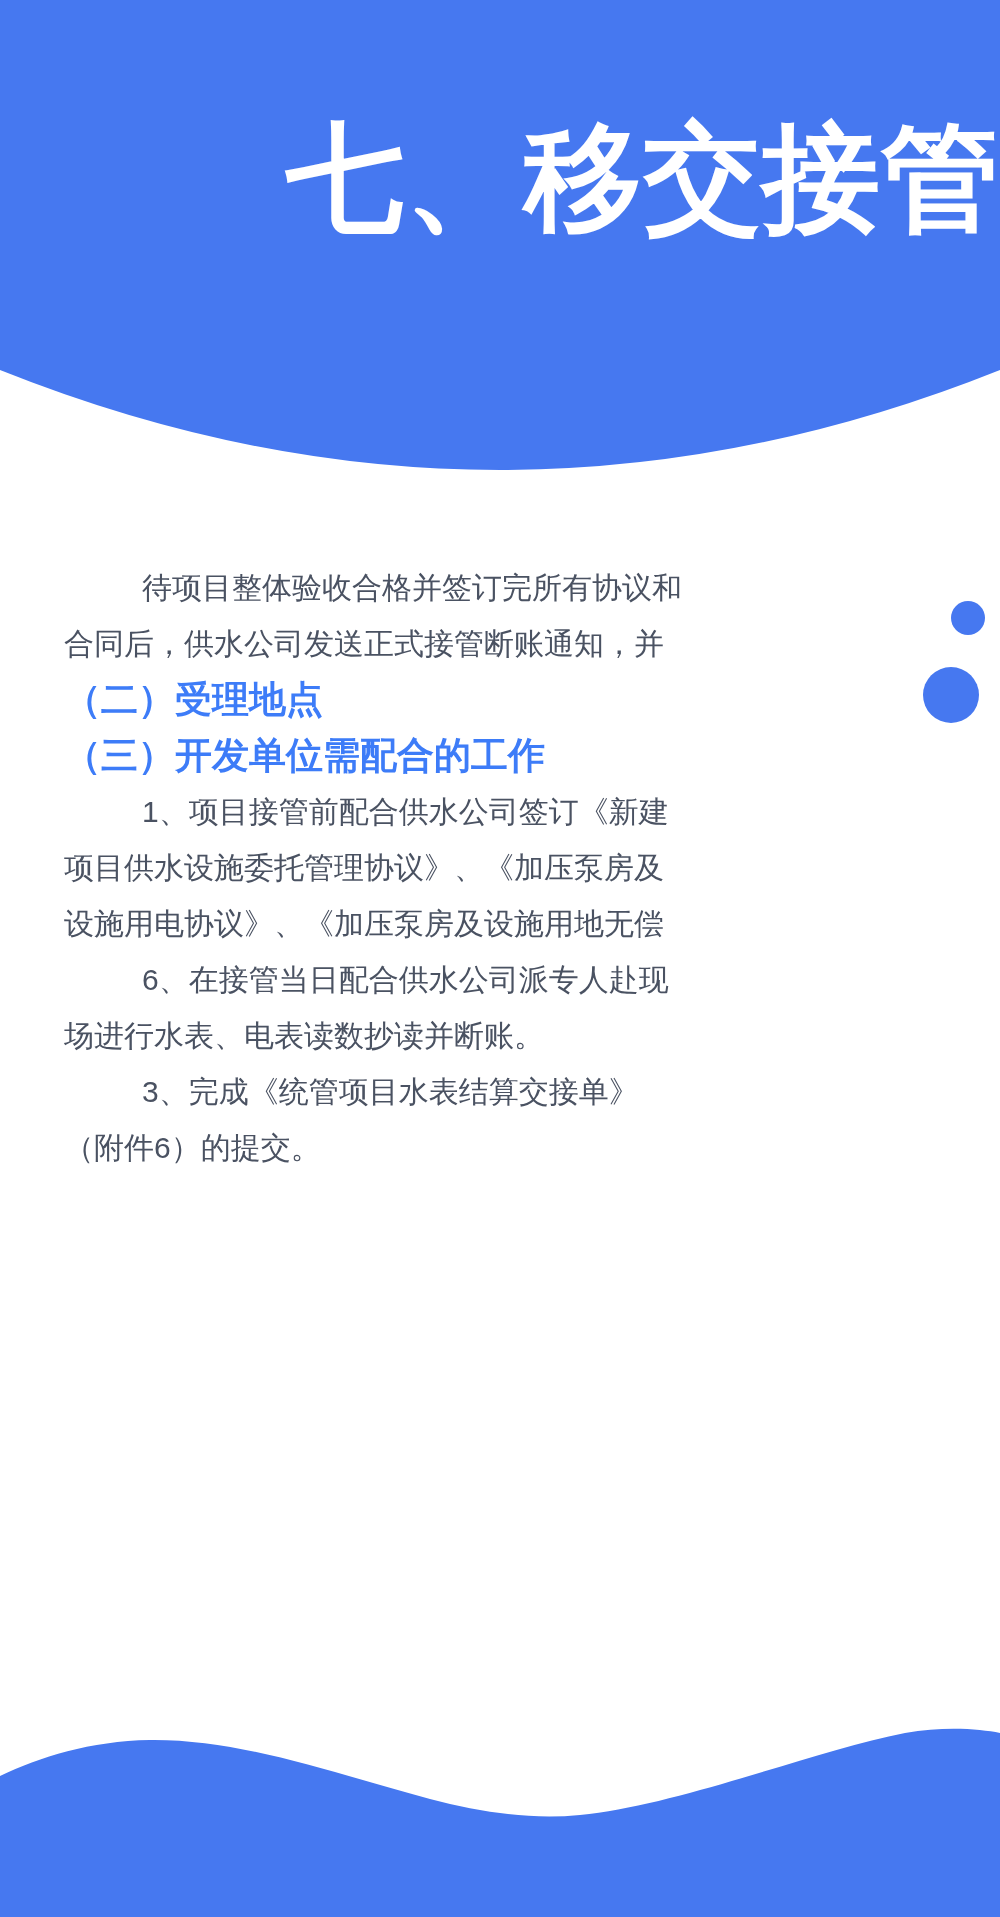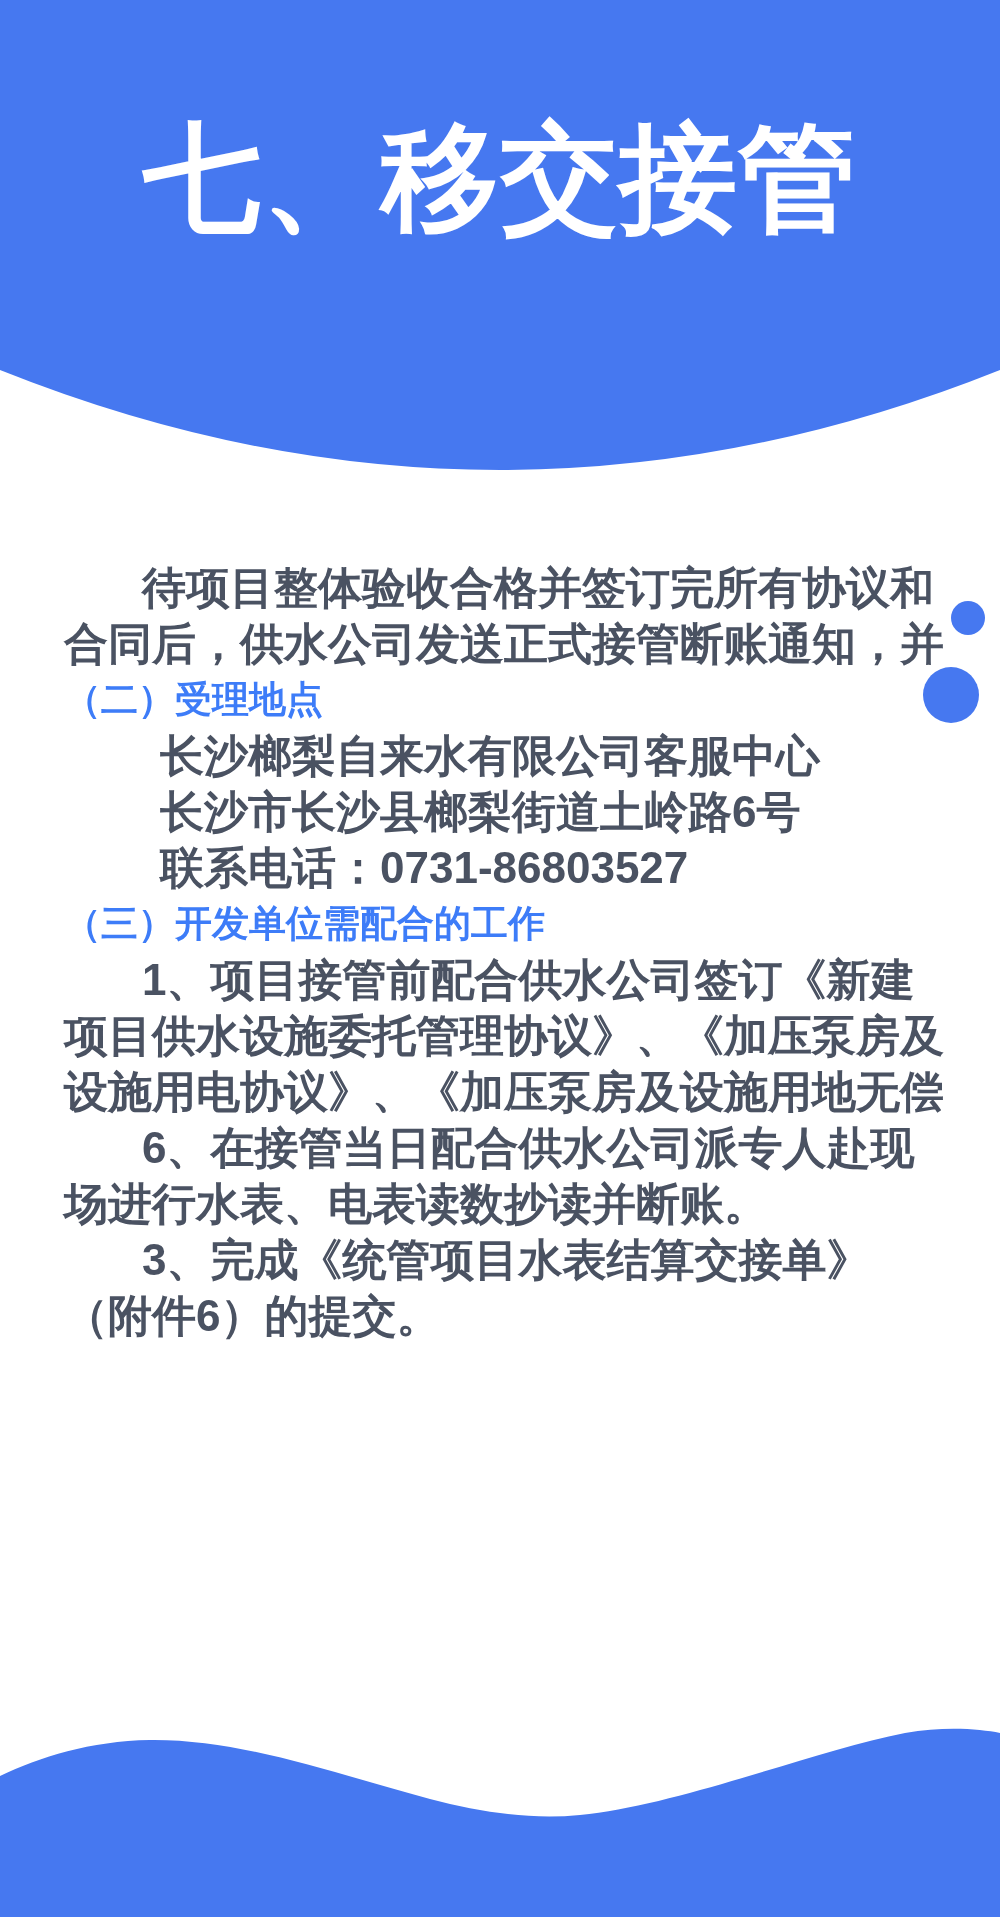--- a/index.html
+++ b/index.html
@@ -22,21 +22,21 @@
     top: 0; left: 0;
     width: 1000px;
     height: 480px;
   }
   .header svg { position: absolute; top: 0; left: 0; display: block; }
   .page-title {
     position: absolute;
     top: 108px;
     left: 0;
     width: 100%;
-    text-align: center;
+    text-align: right;
     font-size: 118px;
     line-height: 140px;
     font-weight: 900;
     color: #ffffff;
     letter-spacing: 1px;
     white-space: nowrap;
   }
 
   
   .circle-small {
@@ -64,23 +64,23 @@
   .section { margin: 0; }
   .section + .section { }
   .section-heading {
     font-size: 37px;
     line-height: 56px;
     font-weight: 700;
     color: #3D7CF8;
     white-space: nowrap;
   }
   .line {
-    font-size: 44px;
+    font-size: 30px;
     line-height: 56px;
-    font-weight: 700;
+    font-weight: 400;
     color: #4A5262;
     white-space: nowrap;
   }
   .indent { padding-left: 78px; }
   .indent-lg { padding-left: 96px; }
 
   
   .footer {
     position: absolute;
     left: 0; bottom: 0;
@@ -108,25 +108,20 @@
 
     <div class="section">
       <div>
         <div class="line indent">待项目整体验收合格并签订完所有协议和</div>
         <div class="line">合同后，供水公司发送正式接管断账通知，并</div>
       </div>
     </div>
 
     <div class="section">
       <div class="section-heading">（二）受理地点</div>
-      <div>
-        <div class="line indent-lg">长沙榔梨自来水有限公司客服中心</div>
-        <div class="line indent-lg">长沙市长沙县榔梨街道土岭路6号</div>
-        <div class="line indent-lg">联系电话：0731-86803527</div>
-      </div>
     </div>
 
     <div class="section">
       <div class="section-heading">（三）开发单位需配合的工作</div>
       <div>
         <div class="line indent">1、项目接管前配合供水公司签订《新建</div>
         <div class="line">项目供水设施委托管理协议》、《加压泵房及</div>
         <div class="line">设施用电协议》、《加压泵房及设施用地无偿</div>
       </div>
       <div>

